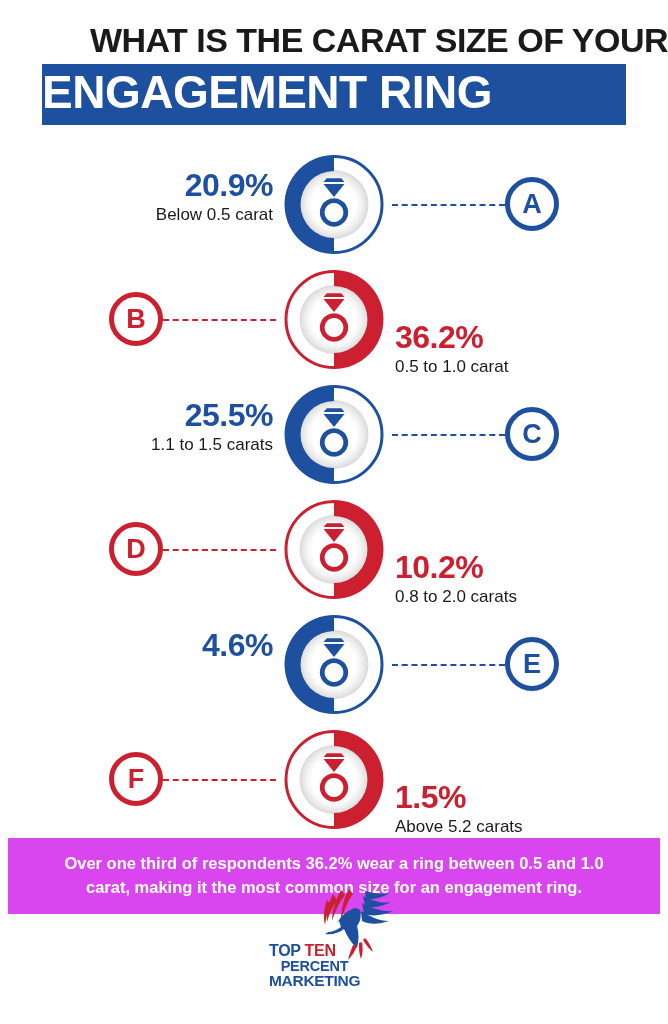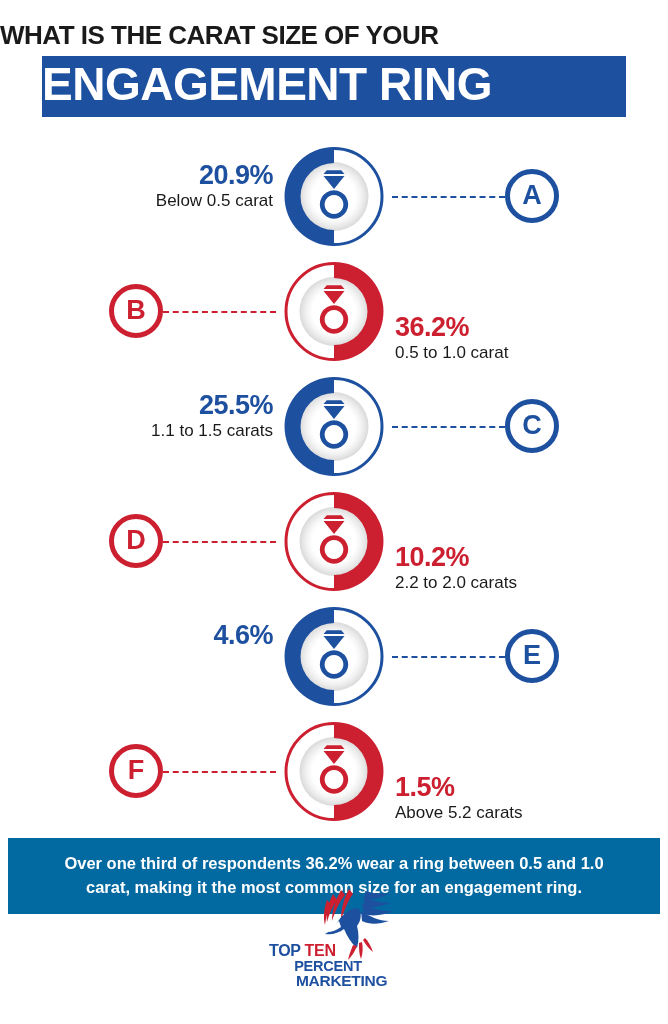--- a/index.html
+++ b/index.html
@@ -7,22 +7,22 @@
     width: 668px; height: 1024px;
     background: #ffffff;
     font-family: "Liberation Sans", sans-serif;
     overflow: hidden;
   }
   .page { position: relative; width: 668px; height: 1024px; background:#fff; }
 
   
   .header { padding: 22px 0 0 0; }
   .title-line1 {
-    text-align: left;
-    font-size: 26px;
+    text-align: right;
+    font-size: 34px;
     font-weight: bold;
     letter-spacing: -0.5px;
     color: #1a1a1a;
     line-height: 1.06;
   }
   .title-band {
     margin: 6px 42px 0 42px;
     background: #1e50a0;
     padding: 4px 0 9px 0;
   }
@@ -55,21 +55,21 @@
 
   
   .stat {
     position: absolute;
     top: 22px;
     width: 190px;
   }
   .stat.left  { right: 395px; text-align: right; }
   .stat.right { left: 395px;  text-align: left; }
   .pct {
-    font-size: 27px;
+    font-size: 32px;
     font-weight: bold;
     line-height: 1.05;
     letter-spacing: -0.5px;
   }
   .lbl {
     font-size: 17px;
     font-weight: normal;
     color: #1a1a1a;
     line-height: 1.25;
     margin-top: 1px;
@@ -105,21 +105,21 @@
   .blue  { color: #1e50a0; border-color:#1e50a0; }
   .red   { color: #cc2030; border-color:#cc2030; }
   .pct.blue { color:#1e50a0; }
   .pct.red  { color:#cc2030;margin-top:37px; }
 
   
   .banner {
     position: absolute;
     left: 8px; right: 8px;
     top: 838px;
-    background: #0369a1;
+    background: #d946ef;
     padding: 14px 48px;
     text-align: center;
   }
   .banner p {
     color: #fff;
     font-size: 16.5px;
     font-weight: bold;
     line-height: 1.45;
   }
 
@@ -135,21 +135,21 @@
   .logo-eagle { position:absolute; left: 40px; top: 0; }
   .logo-text {
     position: absolute;
     left: 10px; top: 55px;
     line-height: 0.98;
     text-align: left;
   }
   .logo-text .l1 { font-size: 16px; font-weight: bold; color:#1e50a0; letter-spacing:-0.3px; }
   .logo-text .l1 .ten { color:#cc2030; }
   .logo-text .l2 { font-size: 14.5px; font-weight: bold; color:#1e50a0; letter-spacing:-0.2px;text-align:center; }
-  .logo-text .l3 { font-size: 15.5px; font-weight: bold; color:#1e50a0; letter-spacing:-0.3px;margin-left:27px; }
+  .logo-text .l3 { font-size: 15.5px; font-weight: bold; color:#1e50a0; letter-spacing:-0.3px; }
 </style>
 </head>
 <body>
 
 <div class="page">
 
   <div class="header">
     <div class="title-line1">WHAT IS THE CARAT SIZE OF YOUR</div>
     <div class="title-band">
       <div class="title-line2">ENGAGEMENT RING</div>
@@ -240,21 +240,21 @@
       <path d="M -10.5 -22.6 L 10.5 -22.6 L 7.2 -26.2 L -7.2 -26.2 Z"></path>
 
       <path d="M 0 -6.2 A 14.2 14.2 0 1 0 0.01 -6.2 Z M 0 -1.4 A 9.4 9.4 0 1 1 -0.01 -1.4 Z" fill-rule="evenodd"></path>
     </g>
   </svg>
         </div>
       </div>
       <div class="row">
         <div class="stat right">
           <div class="pct red">10.2%</div>
-          <div class="lbl">2.2 to 2.0 carats</div>
+          <div class="lbl">0.8 to 2.0 carats</div>
         </div>
         <div class="connector toleft" style="border-top-color: rgb(204, 32, 48);"></div>
         <div class="badge left red">D</div>
         <div class="donut">
   <svg viewBox="0 0 115 115" xmlns="http://www.w3.org/2000/svg">
     <defs>
       <radialGradient id="sh_right_cc2030" cx="50%" cy="50%" r="50%">
         <stop offset="62%" stop-color="#d8d8d8" stop-opacity="0"></stop>
         <stop offset="100%" stop-color="#b9b9b9" stop-opacity="0.55"></stop>
       </radialGradient>

